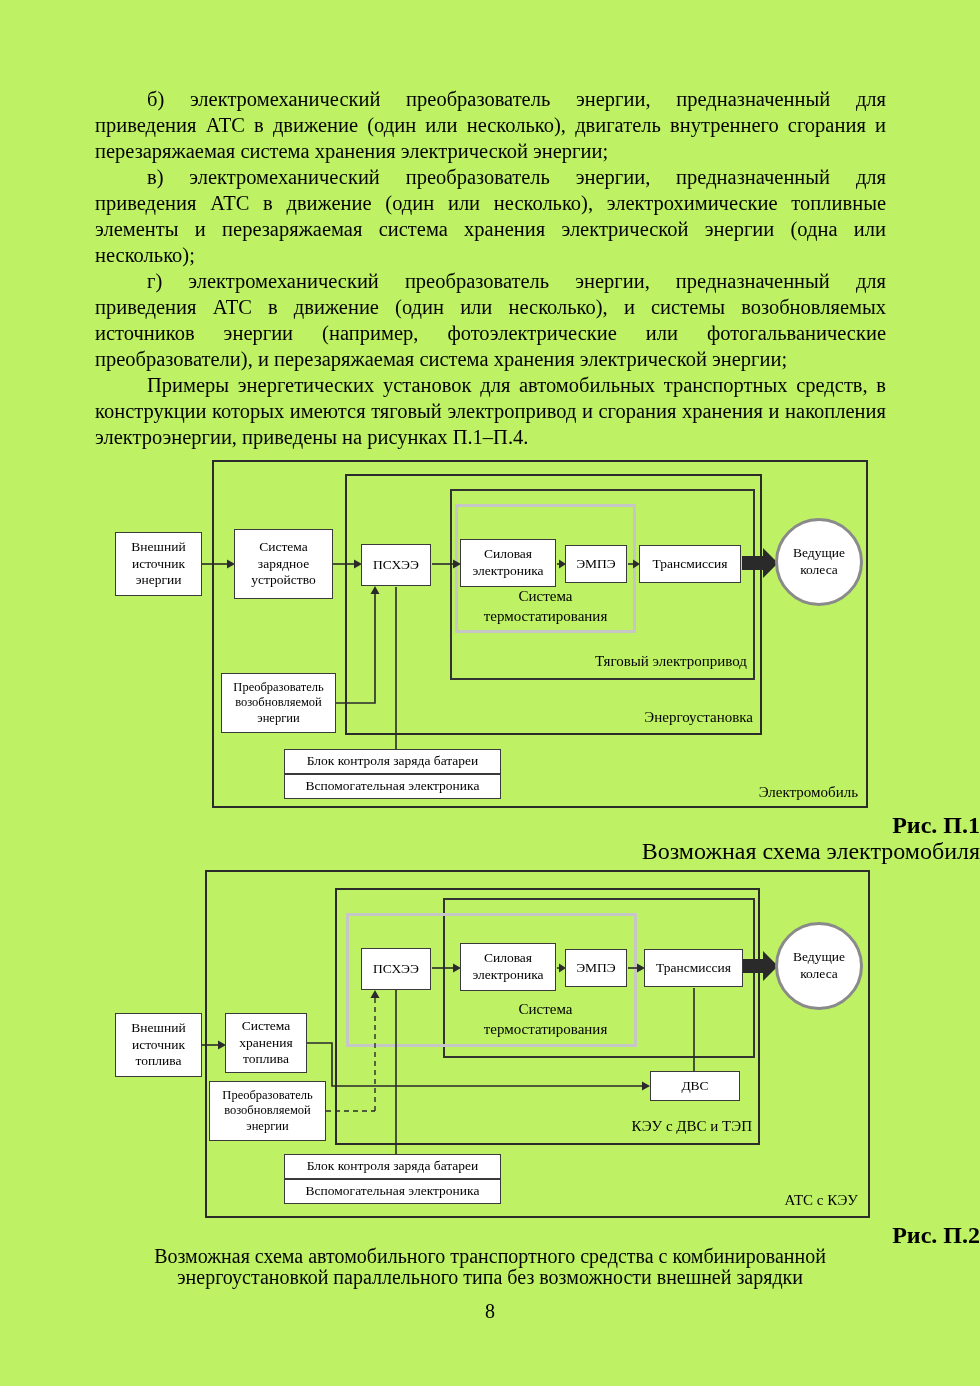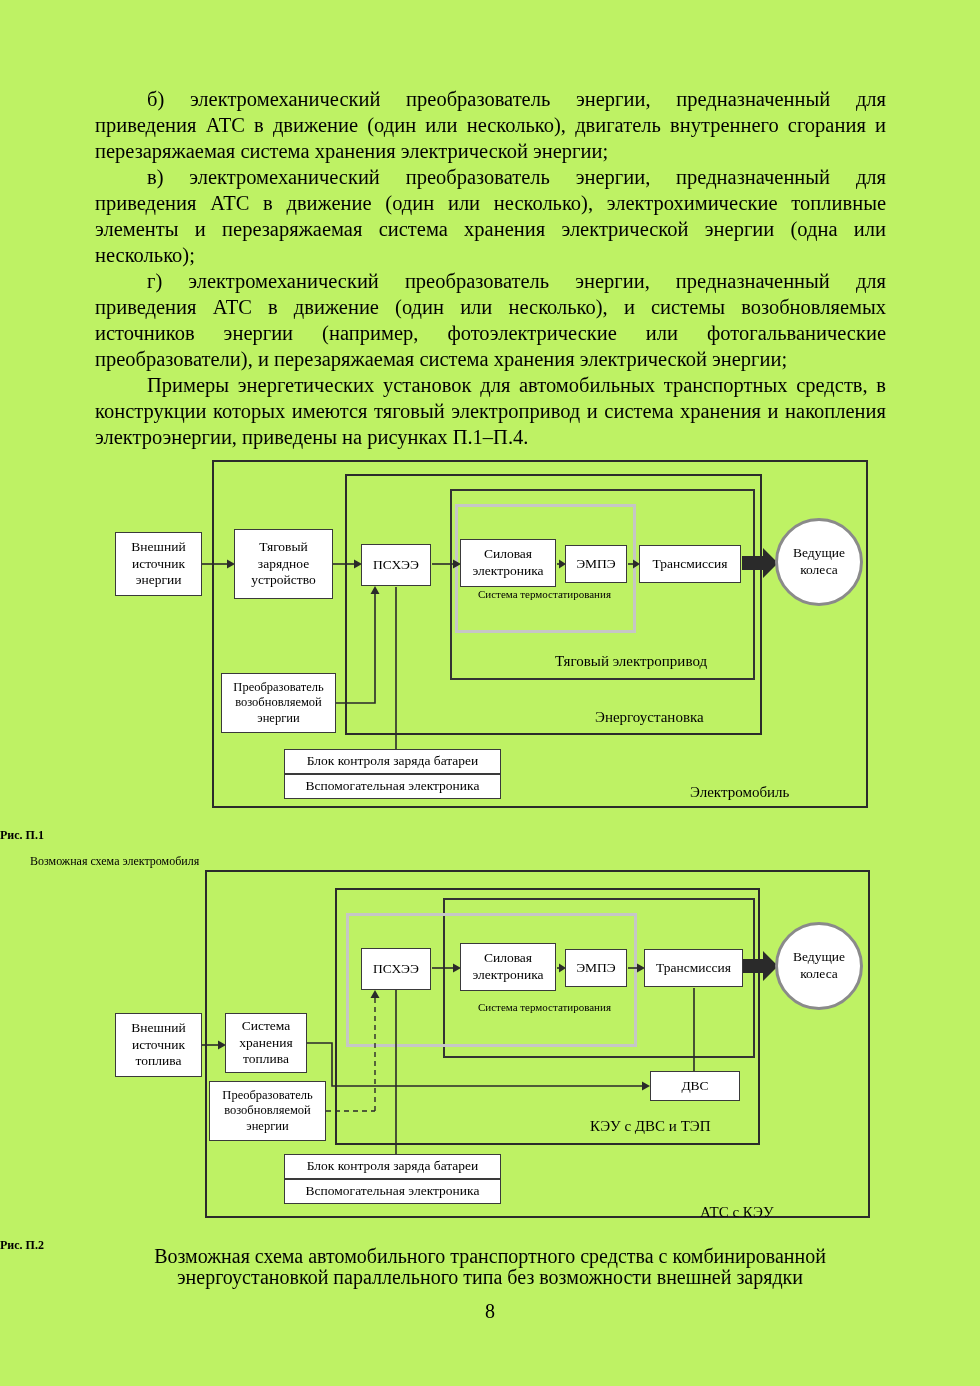--- a/index.html
+++ b/index.html
@@ -11,43 +11,43 @@
   .text-col p { text-indent:52px; }
 
   .frame { position:absolute; border:2px solid #2b2b2b; background:transparent; }
   .frame-thick { border:2.5px solid #333; }
   .frame-gray { position:absolute; border:3px solid #c6c6c6; background:transparent; }
 
   .blk { position:absolute; border:1.5px solid #3a3a3a; background:#fff; display:flex; align-items:center; justify-content:center; text-align:center; font-size:13.5px; line-height:1.25; padding:2px; }
   .blk-sm { font-size:12.5px; }
   .circle { position:absolute; border:3px solid #8a8a8a; border-radius:50%; background:#fff; display:flex; align-items:center; justify-content:center; text-align:center; font-size:13.5px; line-height:1.25; }
 
-  .flabel { position:absolute; font-size:15px; }
-  .tlabel { position:absolute; font-size:11px; line-height:1.3; text-align:left; }
+  .flabel { position:absolute; font-size:15px; text-align:right; }
+  .tlabel { position:absolute; font-size:15px; line-height:1.3; text-align:center; }
 
   .connectors { position:absolute; left:0; top:0; pointer-events:none; }
   .connectors line, .connectors polyline { stroke:#2a2a2a; stroke-width:1.6; fill:none; }
   .connectors .dash { stroke-dasharray:5,4; stroke-width:1.4; }
   .connectors polygon { fill:#2a2a2a; stroke:none; }
 
-  .caption { position:absolute; left:0; width:980px; text-align:left; font-size:12px;margin-top:16px; }
+  .caption { position:absolute; left:0; width:980px; text-align:right; font-size:24px; }
   .caption-b { font-weight:bold; }
   .cap2text { position:absolute; left:120px; top:1246px; width:740px; text-align:center; font-size:20px; line-height:21px; }
   .pagenum { position:absolute; left:0; top:1300px; width:980px; text-align:center; font-size:20px; }
 </style>
 </head>
 <body>
 
 <div class="page">
 
   <div class="text-col">
     <p>б) электромеханический преобразователь энергии, предназначенный для приведения АТС в движение (один или несколько), двигатель внутреннего сгорания и перезаряжаемая система хранения электрической энергии;</p>
     <p>в) электромеханический преобразователь энергии, предназначенный для приведения АТС в движение (один или несколько), электрохимические топливные элементы и перезаряжаемая система хранения электрической энергии (одна или несколько);</p>
     <p>г) электромеханический преобразователь энергии, предназначенный для приведения АТС в движение (один или несколько), и системы возобновляемых источников энергии (например, фотоэлектрические или фотогальванические преобразователи), и перезаряжаемая система хранения электрической энергии;</p>
-    <p>Примеры энергетических установок для автомобильных транспортных средств, в конструкции которых имеются тяговый электропривод и система хранения и накопления электроэнергии, приведены на рисунках П.1–П.4.</p>
+    <p>Примеры энергетических установок для автомобильных транспортных средств, в конструкции которых имеются тяговый электропривод и сгорания хранения и накопления электроэнергии, приведены на рисунках П.1–П.4.</p>
   </div>
 
   <div class="frame" style="left:212px;top:460px;width:656px;height:348px;"></div>
   <div class="frame" style="left:345px;top:474px;width:417px;height:261px;"></div>
   <div class="frame frame-thick" style="left:450px;top:489px;width:305px;height:191px;"></div>
   <div class="frame-gray" style="left:455px;top:504px;width:181px;height:129px;"></div>
 
   <div class="frame" style="left:205px;top:870px;width:665px;height:348px;"></div>
   <div class="frame" style="left:335px;top:888px;width:425px;height:257px;"></div>
   <div class="frame frame-thick" style="left:443px;top:898px;width:312px;height:160px;"></div>
@@ -84,21 +84,21 @@
       <line x1="694" y1="1071" x2="694" y2="988"></line>
       <line class="dash" x1="326" y1="1111" x2="375" y2="1111"></line>
       <line class="dash" x1="375" y1="1111" x2="375" y2="997"></line>
       <polygon points="370.5,998 375,990 379.5,998"></polygon>
       <line x1="396" y1="990" x2="396" y2="1154"></line>
       <polygon points="742,959 763,959 763,951 778,966 763,981 763,973 742,973"></polygon>
     </g>
   </svg>
 
   <div class="blk" style="left:115px;top:532px;width:87px;height:64px;">Внешний источник энергии</div>
-  <div class="blk" style="left:234px;top:529px;width:99px;height:70px;">Тяговый зарядное устройство</div>
+  <div class="blk" style="left:234px;top:529px;width:99px;height:70px;">Система зарядное устройство</div>
   <div class="blk" style="left:361px;top:544px;width:70px;height:42px;">ПСХЭЭ</div>
   <div class="blk" style="left:460px;top:539px;width:96px;height:48px;">Силовая электроника</div>
   <div class="blk" style="left:565px;top:545px;width:62px;height:38px;">ЭМПЭ</div>
   <div class="blk" style="left:639px;top:545px;width:102px;height:38px;">Трансмиссия</div>
   <div class="circle" style="left:775px;top:518px;width:88px;height:88px;">Ведущие колеса</div>
   <div class="blk blk-sm" style="left:221px;top:673px;width:115px;height:60px;">Преобразователь возобновляемой энергии</div>
   <div class="blk" style="left:284px;top:749px;width:217px;height:25px;">Блок контроля заряда батареи</div>
   <div class="blk" style="left:284px;top:774px;width:217px;height:25px;">Вспомогательная электроника</div>
 
   <div class="tlabel" style="left:478px;top:587px;width:135px;">Система термостатирования</div>
@@ -116,20 +116,20 @@
   <div class="blk" style="left:565px;top:949px;width:62px;height:38px;">ЭМПЭ</div>
   <div class="blk" style="left:644px;top:949px;width:99px;height:38px;">Трансмиссия</div>
   <div class="circle" style="left:775px;top:922px;width:88px;height:88px;">Ведущие колеса</div>
   <div class="blk" style="left:650px;top:1071px;width:90px;height:30px;">ДВС</div>
   <div class="blk blk-sm" style="left:209px;top:1081px;width:117px;height:60px;">Преобразователь возобновляемой энергии</div>
   <div class="blk" style="left:284px;top:1154px;width:217px;height:25px;">Блок контроля заряда батареи</div>
   <div class="blk" style="left:284px;top:1179px;width:217px;height:25px;">Вспомогательная электроника</div>
 
   <div class="tlabel" style="left:478px;top:1000px;width:135px;">Система термостатирования</div>
   <div class="flabel" style="left:590px;top:1118px;width:162px;">КЭУ с ДВС и ТЭП</div>
-  <div class="flabel" style="left:700px;top:1192px;width:158px;margin-top:12px;">АТС с КЭУ</div>
+  <div class="flabel" style="left:700px;top:1192px;width:158px;">АТС с КЭУ</div>
 
   <div class="caption caption-b" style="top:1222px;">Рис. П.2</div>
   <div class="cap2text">Возможная схема автомобильного транспортного средства с комбинированной энергоустановкой параллельного типа без возможности внешней зарядки</div>
 
   <div class="pagenum">8</div>
 
 </div>
 
 </body></html>

